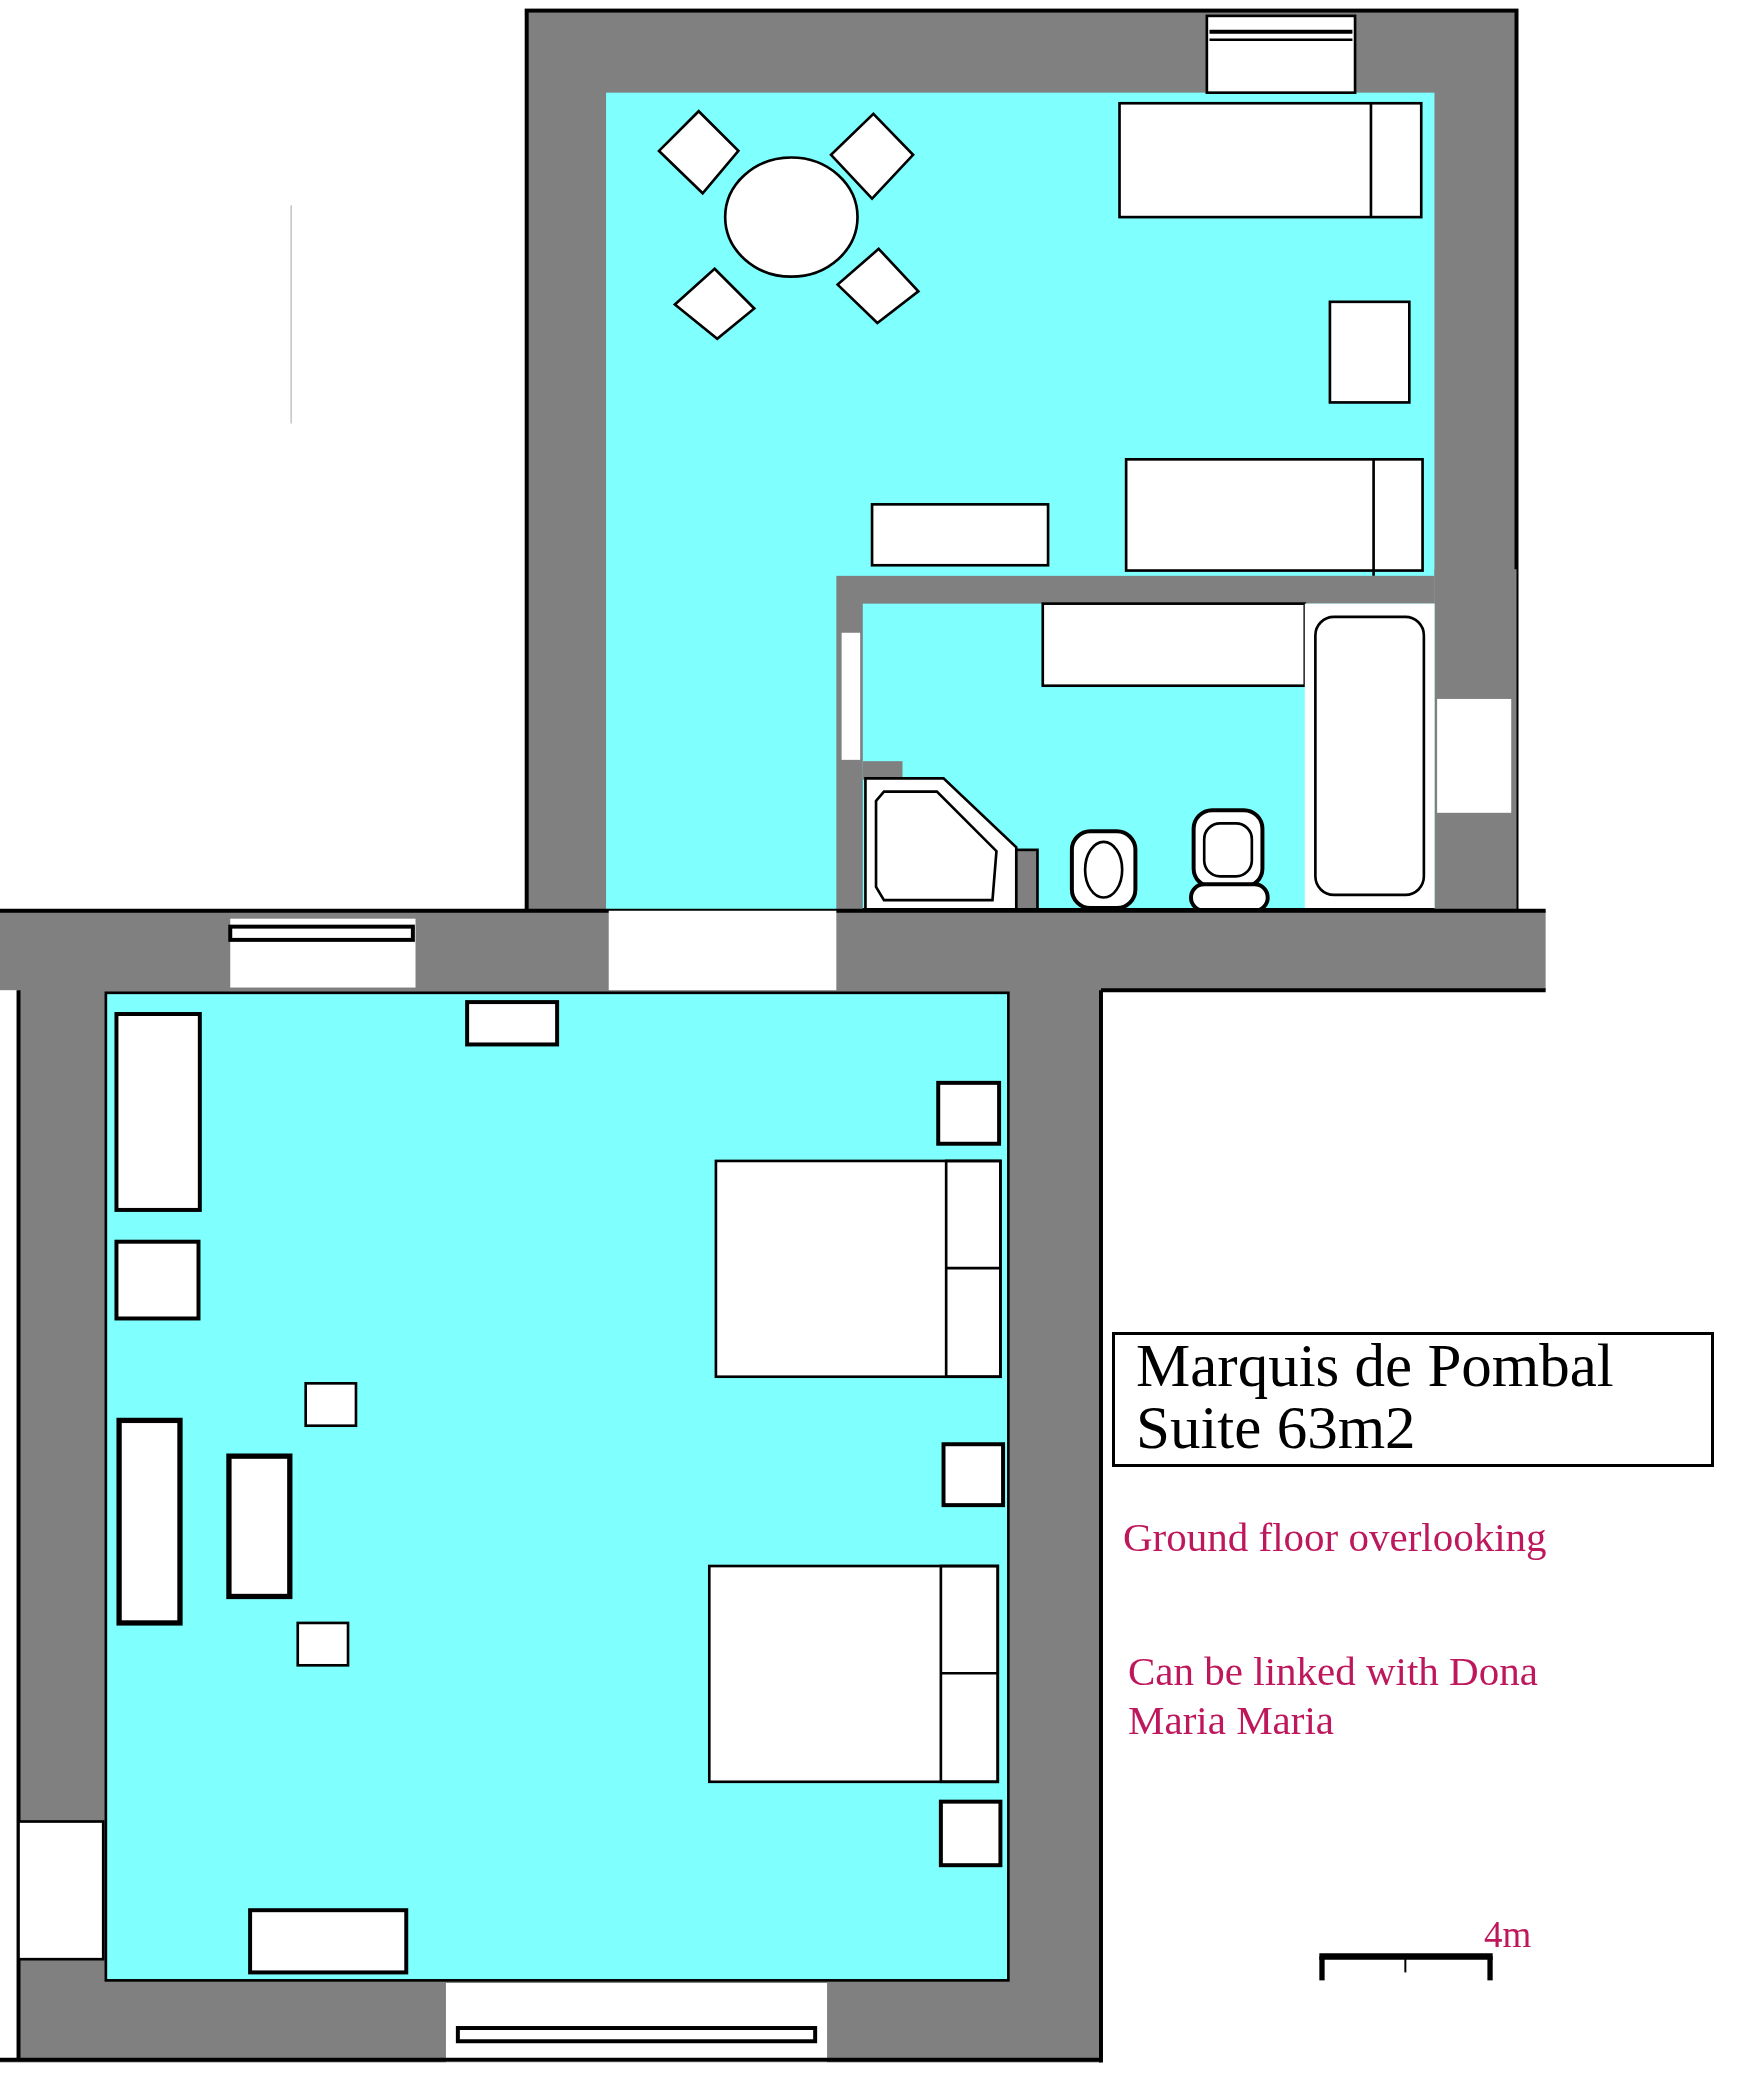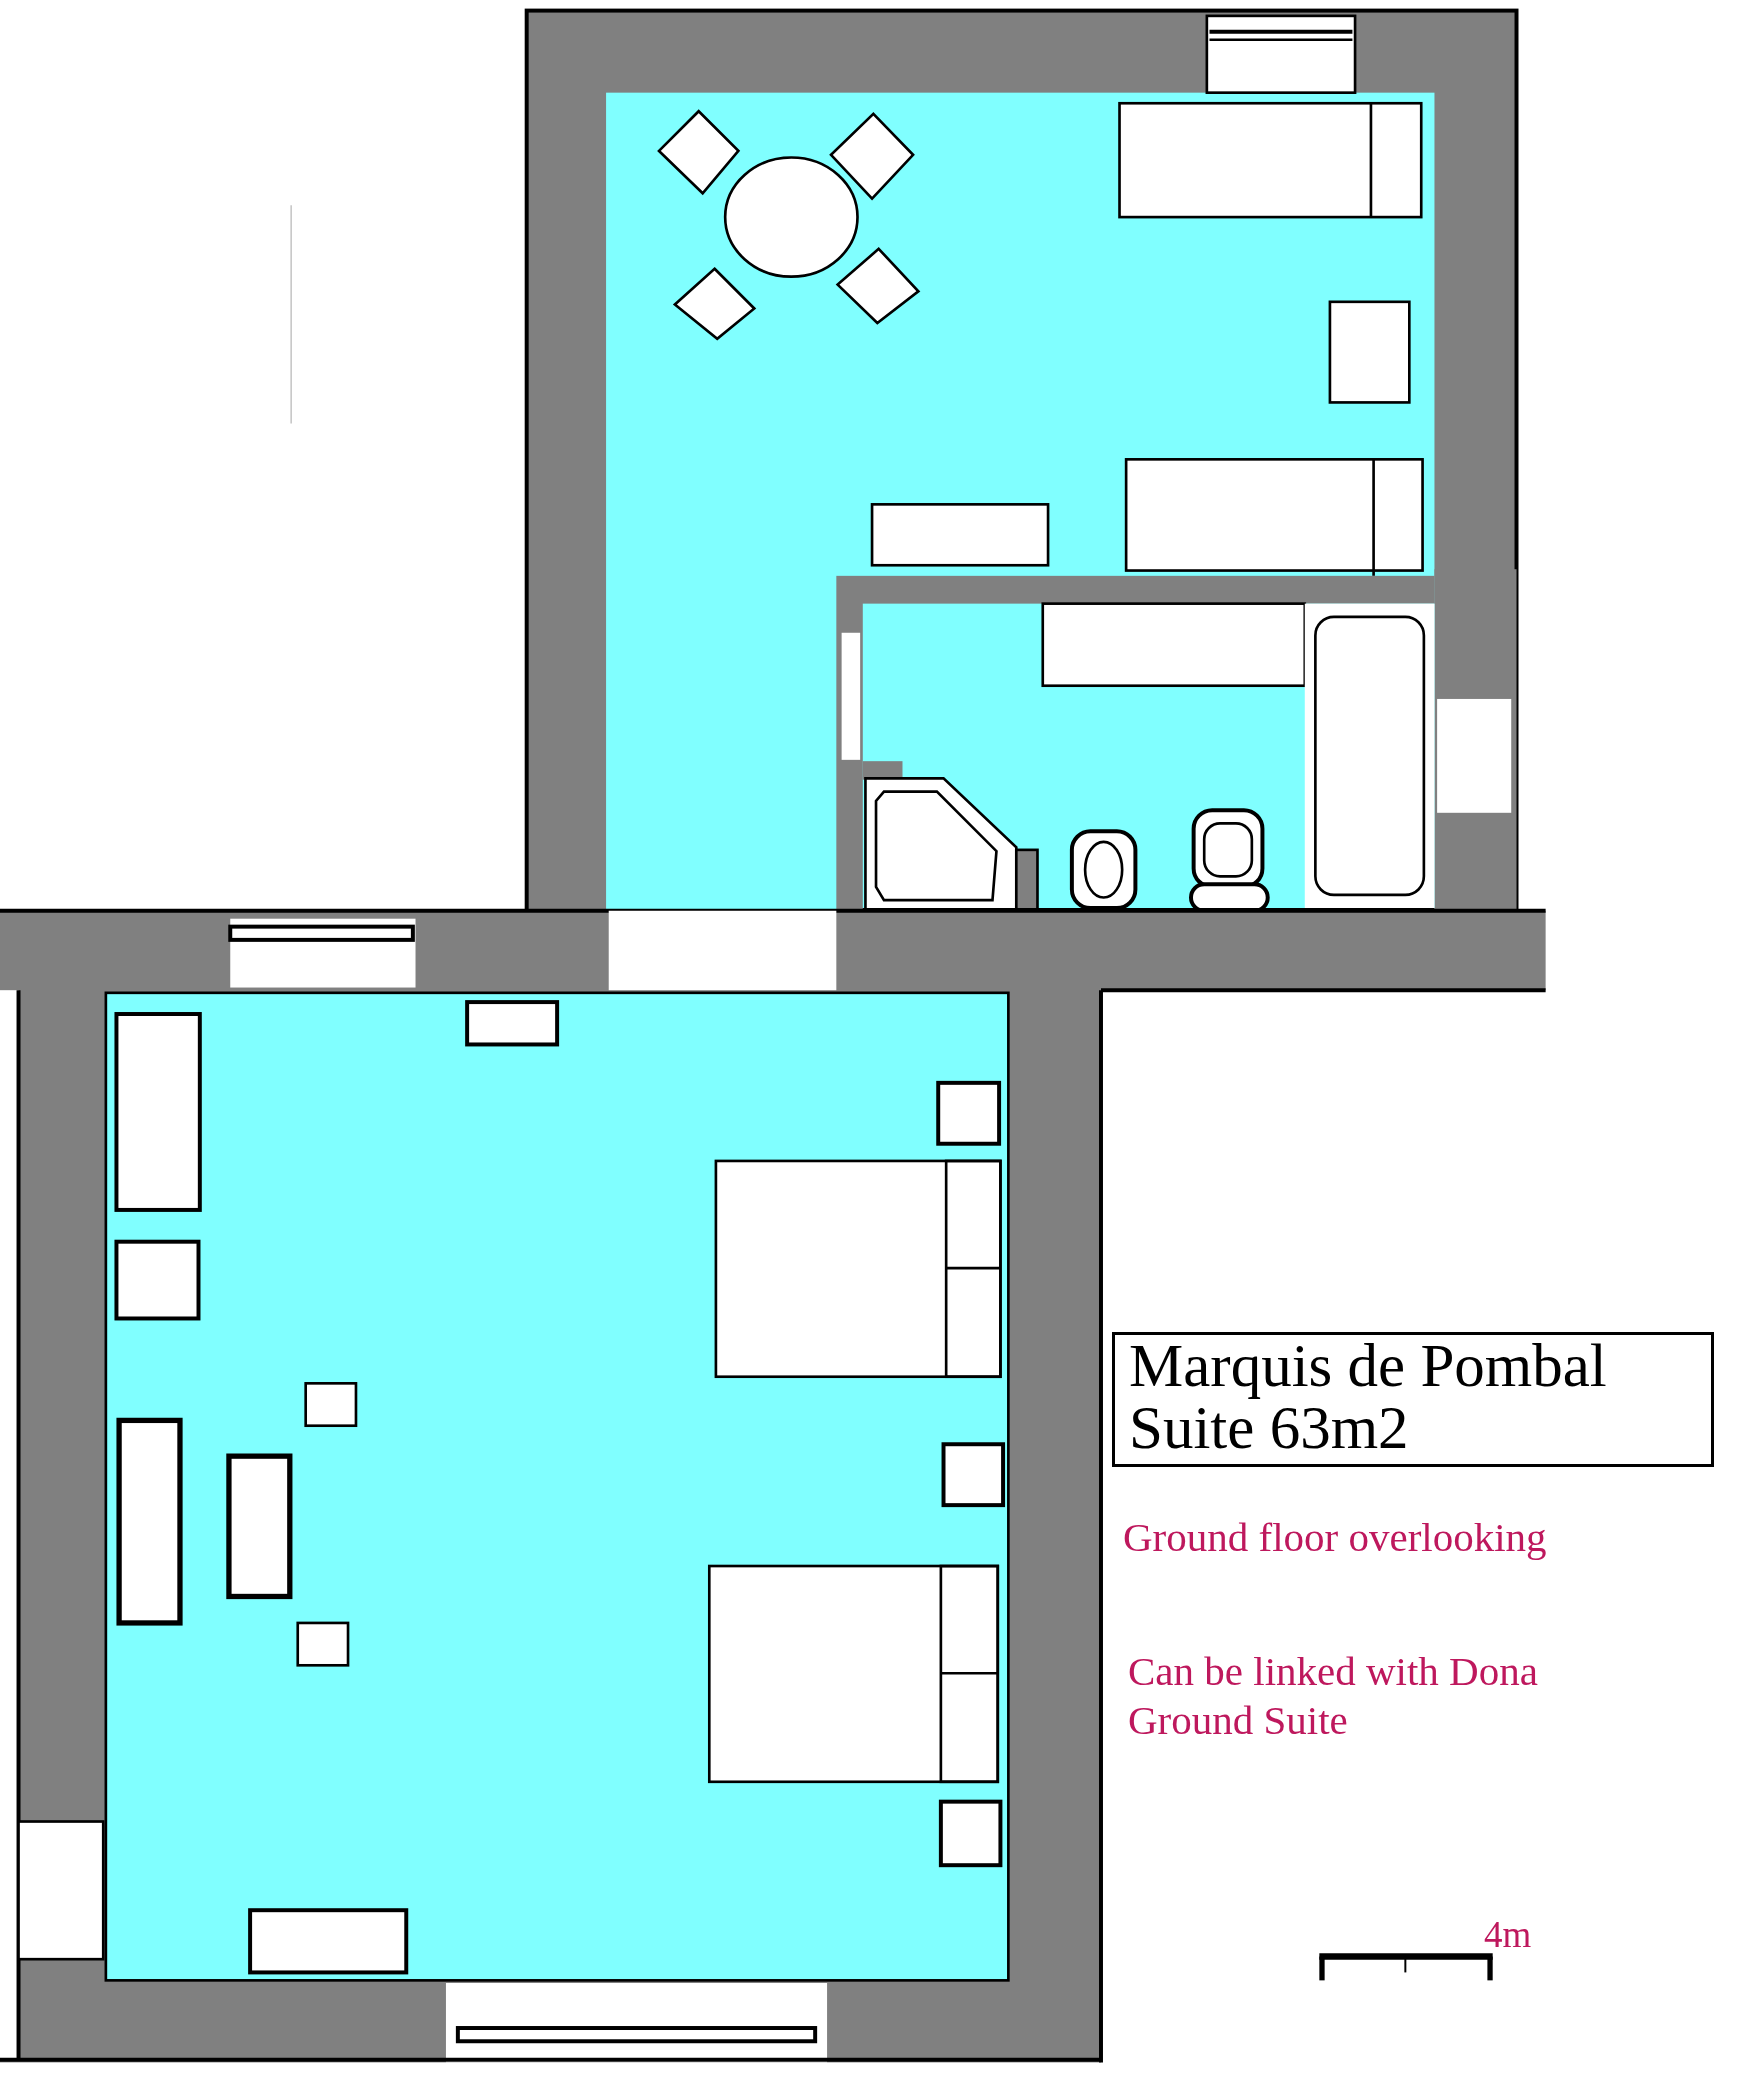--- a/index.html
+++ b/index.html
@@ -1,19 +1,19 @@
 <!DOCTYPE html>
 <html style="font-size:11.3px"><head>
 <meta charset="utf-8">
 <style>
   html,body{margin:0;padding:0;background:#fff;}
   body{width:1760px;height:2077px;position:relative;overflow:hidden;}
   #plan{position:absolute;left:0;top:0;width:1760px;height:2077px;}
   .txt{position:absolute;font-family:"Liberation Serif","DejaVu Serif",serif;color:#be185d;}
-  .title-box{position:absolute;left:1112px;top:1332px;width:602px;height:135px;border:3.5px solid #000;box-sizing:border-box;padding:0 14px;}
+  .title-box{position:absolute;left:1112px;top:1332px;width:602px;height:135px;border:3.5px solid #000;box-sizing:border-box;padding:0 21px;}
   .title-box .l{font-size:61px;line-height:62px;font-family:"Liberation Serif","DejaVu Serif",serif;}
   .desc{font-size:41px;line-height:49px;}
   .scale-label{font-size:37px;}
 </style>
 </head>
 <body>
 
 <svg id="plan" viewBox="0 0 1330 1569" preserveAspectRatio="none" xmlns="http://www.w3.org/2000/svg">
 
   <g>
@@ -116,17 +116,17 @@
   <div class="l">Marquis de Pombal</div>
   <div class="l">Suite 63m2</div>
 </div>
 
 <div class="txt desc" style="left:1123px;top:1513px;">
   <div>Ground floor overlooking</div>
 </div>
 
 <div class="txt desc" style="left:1128px;top:1647px;">
   <div>Can be linked with Dona</div>
-  <div>Ground Suite</div>
+  <div>Maria Maria</div>
 </div>
 
 <div class="txt scale-label" style="left:1484px;top:1913px;">4m</div>
 
 
 </body></html>

